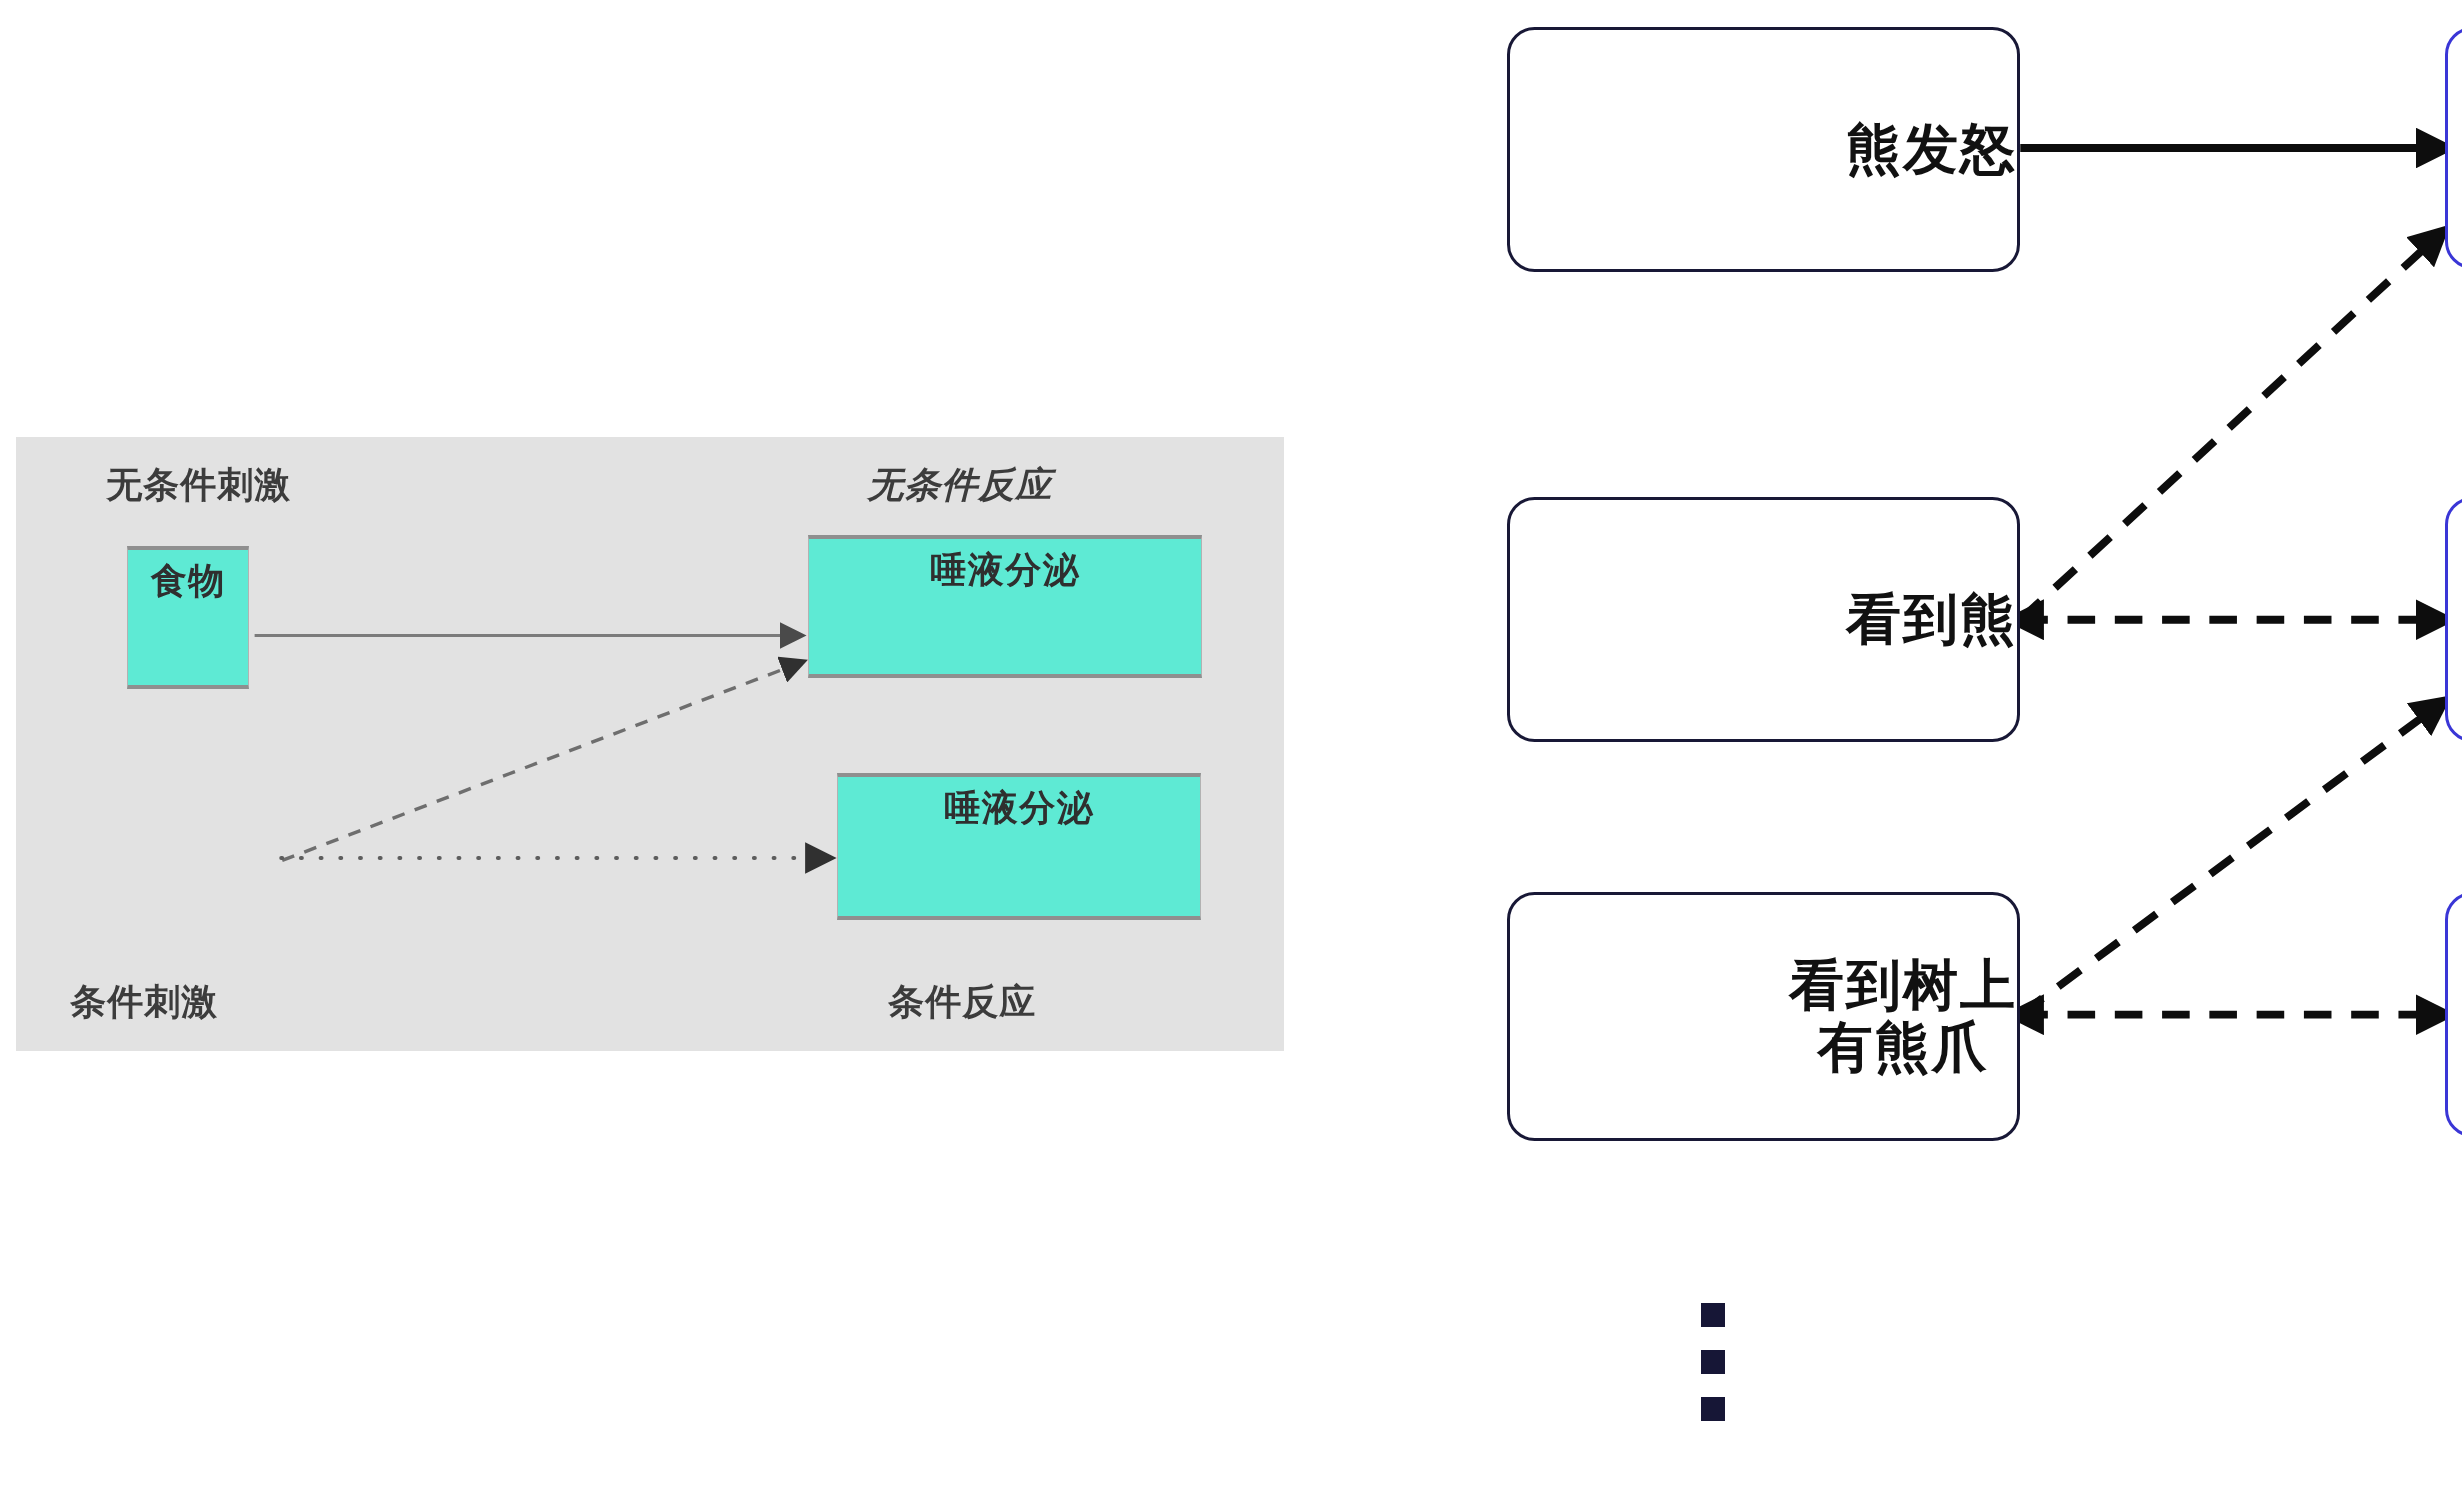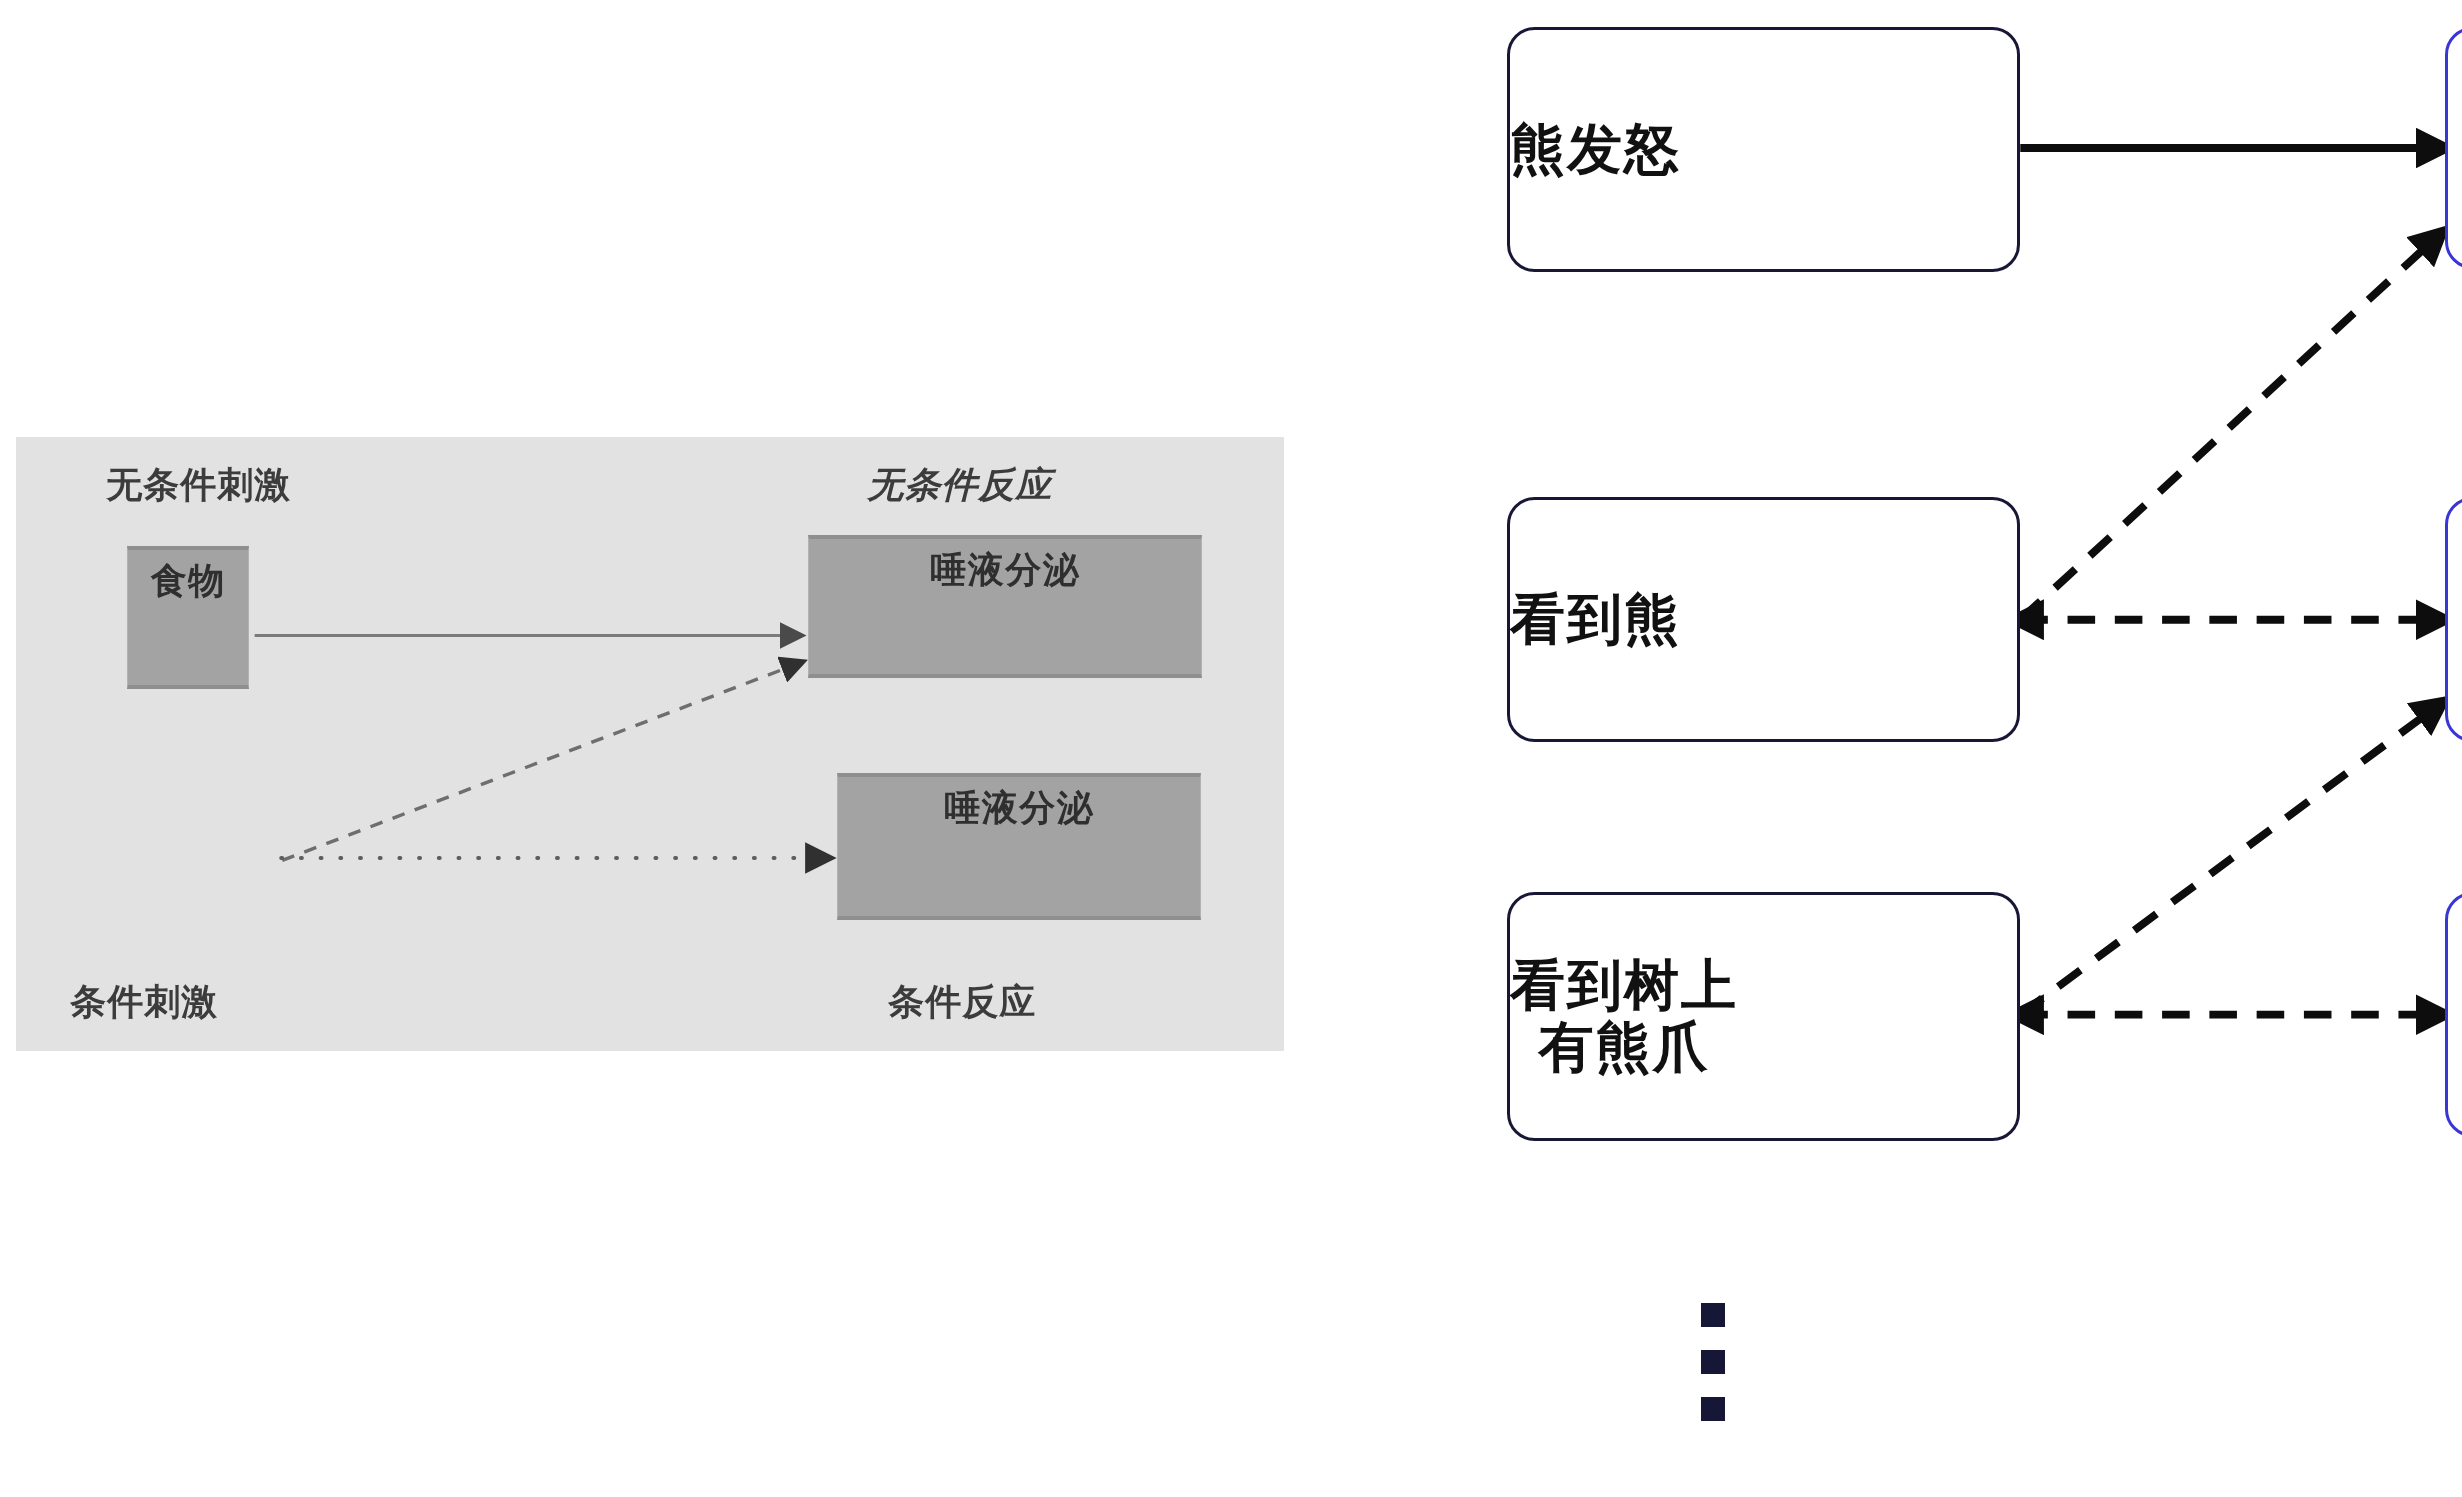--- a/index.html
+++ b/index.html
@@ -17,21 +17,21 @@
   .cc-head{
     position:absolute;font-size:36px;color:#3c3c3c;font-weight:700;
     letter-spacing:1px;white-space:nowrap;
   }
   #cc-head-us{left:53px;top:23.6px;margin-left:37px;}
   #cc-head-ur{left:851px;top:23.6px;font-style:italic;}
   #cc-head-cs{left:54px;top:541px;}
   #cc-head-cr{left:872px;top:541px;}
 
   .cc-box{
-    position:absolute;background:#a3a3a3;
+    position:absolute;background:#5eead4;
     border:1.5px solid #b2b2b2;
     border-top:4.4px solid #8f8f8f;
     border-bottom:4.4px solid #8f8f8f;
     box-sizing:border-box;
   }
   .cc-box span{
     position:absolute;left:0;right:0;top:6.9px;text-align:center;
     font-size:36px;color:#2f2f2f;font-weight:700;letter-spacing:1.5px;
     white-space:nowrap;
   }
@@ -40,21 +40,21 @@
   #cc-box-sal-1  {left:792px;top:98px; width:394px;height:143px;}
   #cc-box-sal-2  {left:821px;top:336px; width:364px;height:147px;}
 
   #cc-svg{position:absolute;left:0;top:0;width:1268px;height:614px;}
 
   
   #rl-area{position:absolute;left:1453px;top:0;width:1853px;height:1498px;}
 
   .node{
     position:absolute;background:#ffffff;border-radius:27.6px;
-    box-sizing:border-box;display:flex;align-items:center;justify-content:flex-start;
+    box-sizing:border-box;display:flex;align-items:center;justify-content:flex-end;
     text-align:center;line-height:1.12;
   }
   .node.dark  {border:3.4px solid #181836;}
   .node.blue  {border:3.4px solid #3a36d6;}
   .node .zh{
     font-family:"DejaVu Sans","Liberation Sans",sans-serif;
     font-size:55px;font-weight:700;color:#111111;letter-spacing:2px;
   }
 
   

